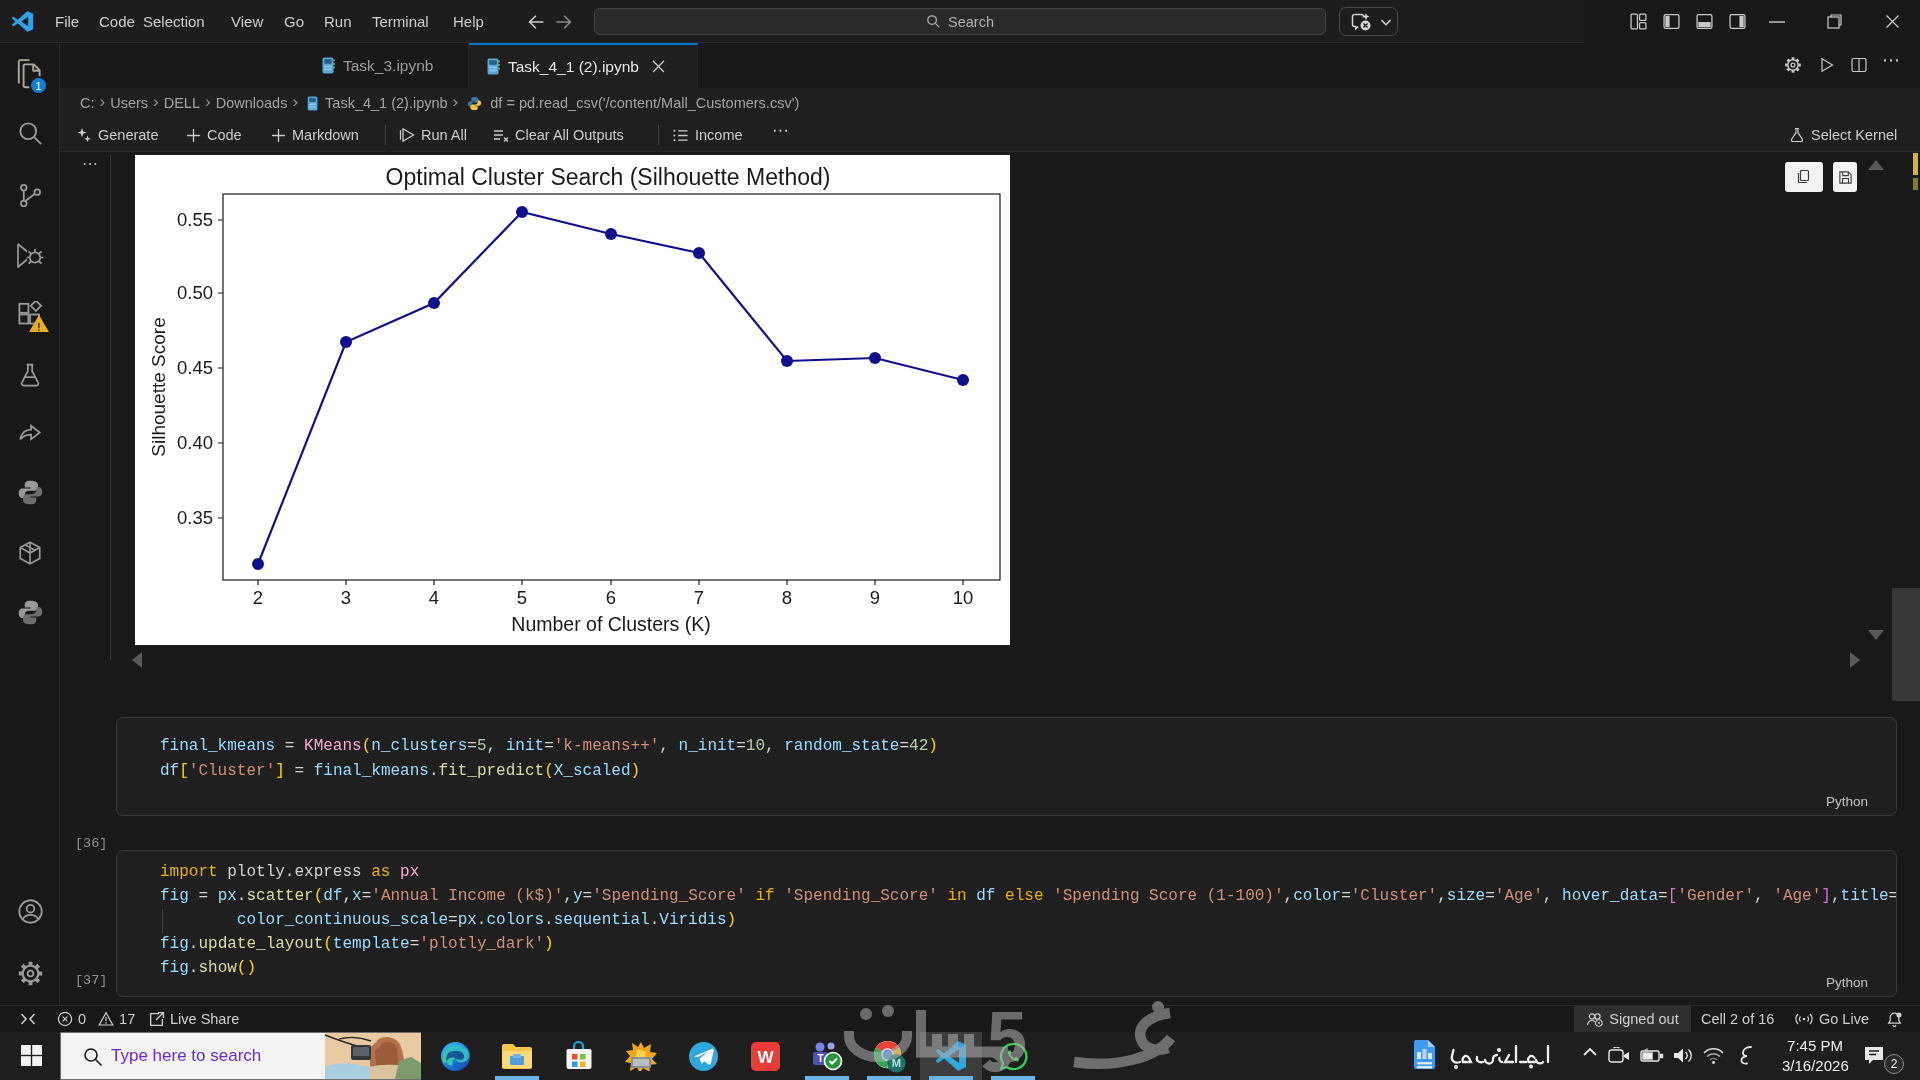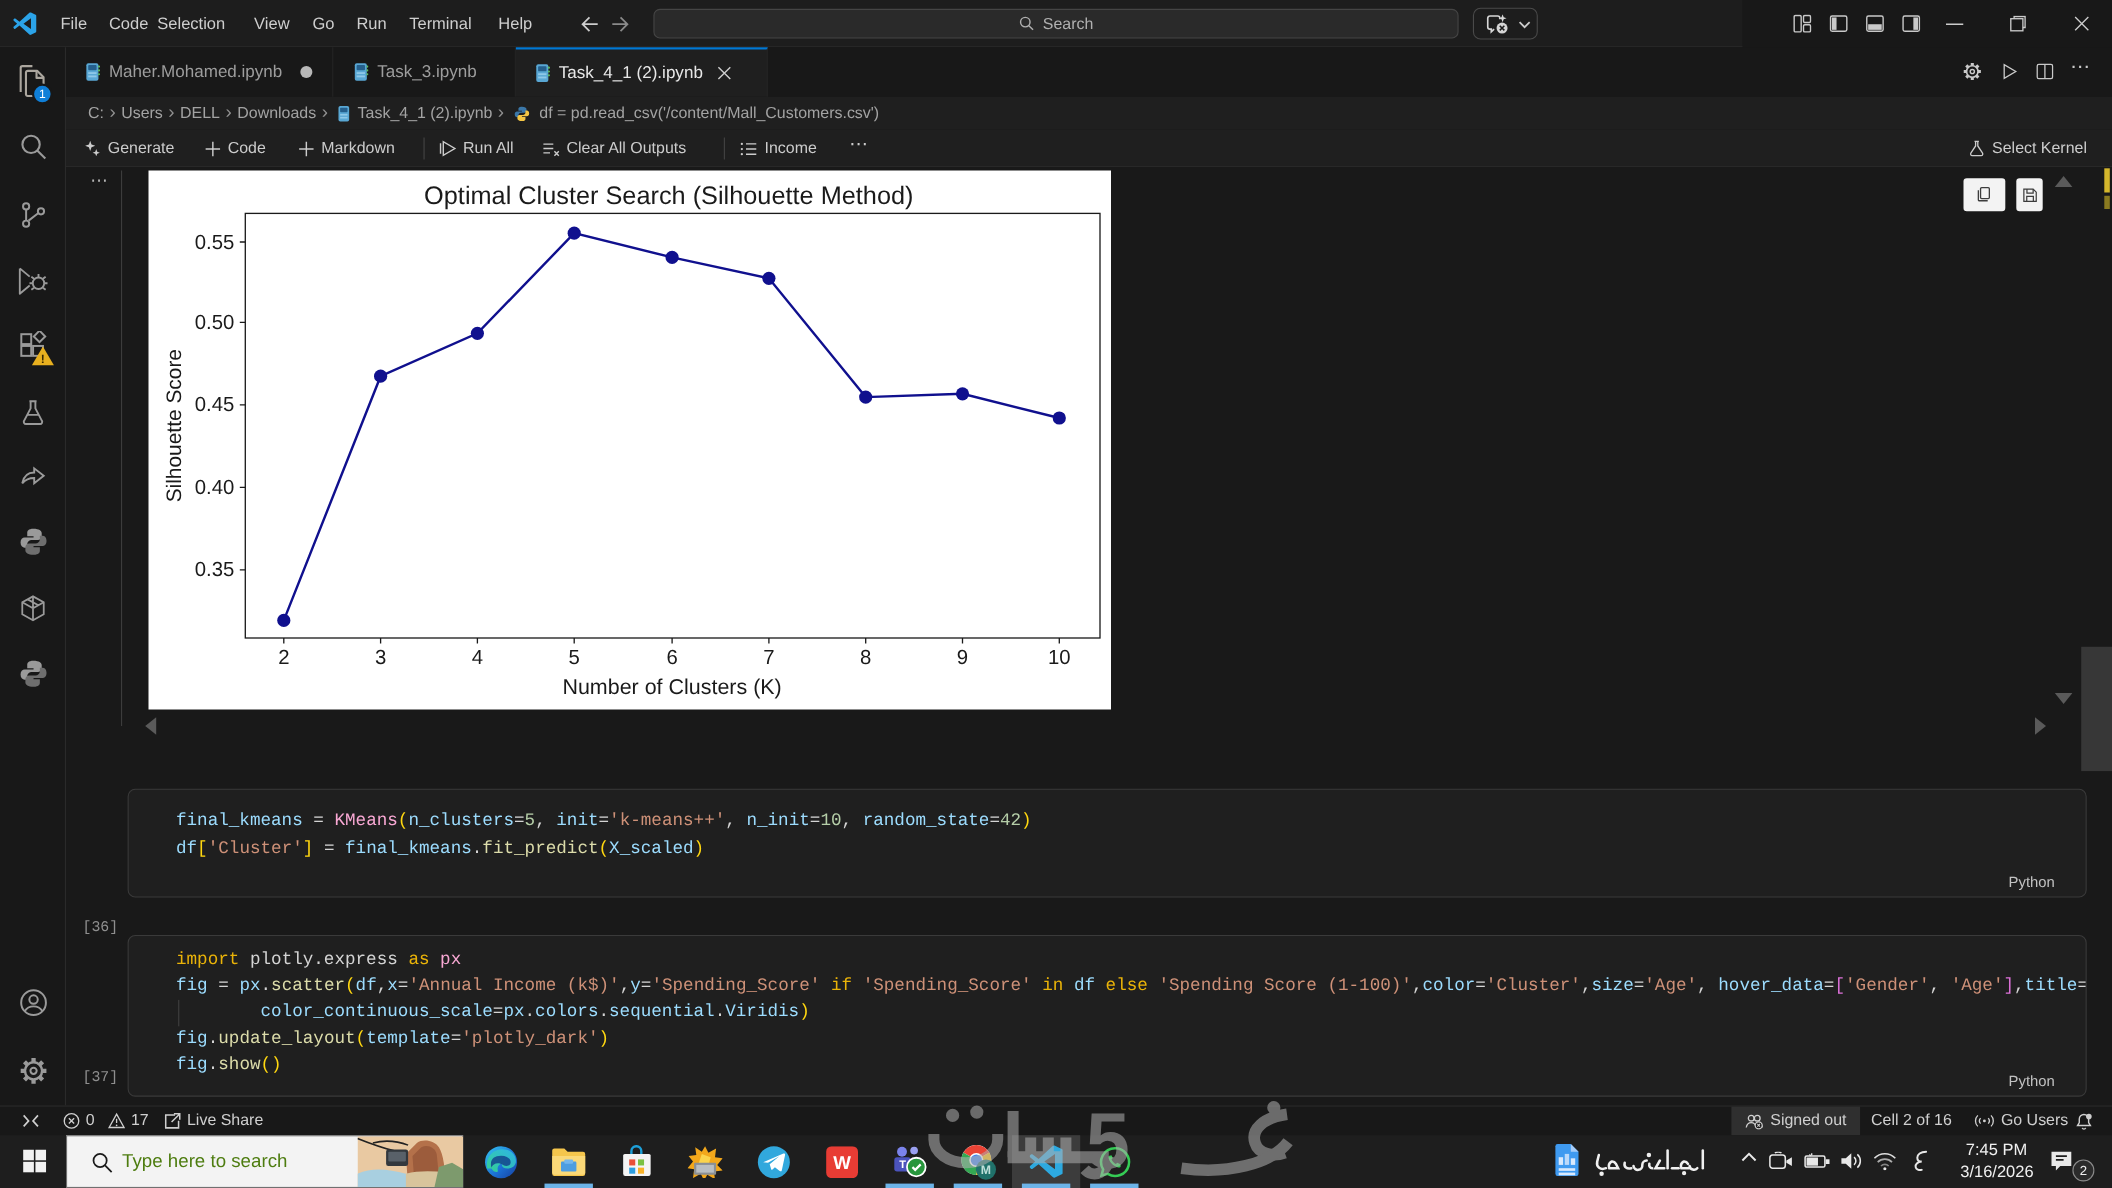--- a/index.html
+++ b/index.html
@@ -113,33 +113,20 @@
   <svg class="abs" style="left:1827px;top:14px" width="15" height="15" viewBox="0 0 15 15">
       <rect x="1" y="3" width="11" height="11" fill="none" stroke="#ccc" stroke-width="1.2"></rect>
       <path fill="none" stroke="#ccc" stroke-width="1.2" d="M4 3V1h10v10h-2"></path>
     </svg>
   <svg class="abs" style="left:1885px;top:14px" width="15" height="15" viewBox="0 0 15 15">
       <path stroke="#ccc" stroke-width="1.2" d="m1.5 1.5 12 12m0-12-12 12"></path>
     </svg>
 </div>
 
 <div id="tabbar">
-  <div class="tab" style="left:0;width:243px;">
-    <svg style="margin-left:18px" width="13" height="17" viewBox="0 0 13 17">
-        <rect x="0.5" y="0.5" width="11" height="16" rx="1.8" fill="#59a7d4"></rect>
-        <rect x="2.2" y="2.2" width="7.6" height="4.6" rx="0.8" fill="#255f8c"></rect>
-        <rect x="2.2" y="8.6" width="7.6" height="1.7" fill="#8ec8e8"></rect>
-        <rect x="2.2" y="11.6" width="7.6" height="1.7" fill="#8ec8e8"></rect>
-        <circle cx="12" cy="3.5" r="1" fill="#5dbb63"></circle>
-        <circle cx="12" cy="7" r="1" fill="#5dbb63"></circle>
-        <circle cx="12" cy="10.5" r="1" fill="#5dbb63"></circle>
-      </svg>
-    <span style="margin-left:8px">Maher.Mohamed.ipynb</span>
-    <span style="margin-left:16px;width:11px;height:11px;border-radius:50%;background:#b8b8b8;display:inline-block"></span>
-  </div>
   <div class="tab" style="left:244px;width:165px;">
     <svg style="margin-left:18px" width="13" height="17" viewBox="0 0 13 17">
         <rect x="0.5" y="0.5" width="11" height="16" rx="1.8" fill="#59a7d4"></rect>
         <rect x="2.2" y="2.2" width="7.6" height="4.6" rx="0.8" fill="#255f8c"></rect>
         <rect x="2.2" y="8.6" width="7.6" height="1.7" fill="#8ec8e8"></rect>
         <rect x="2.2" y="11.6" width="7.6" height="1.7" fill="#8ec8e8"></rect>
         <circle cx="12" cy="3.5" r="1" fill="#5dbb63"></circle>
         <circle cx="12" cy="7" r="1" fill="#5dbb63"></circle>
         <circle cx="12" cy="10.5" r="1" fill="#5dbb63"></circle>
       </svg>
@@ -498,21 +485,21 @@
   <div class="sitem" style="left:1701px">
       <span>Cell 2 of 16</span>
     </div>
   <div class="sitem" style="left:1794px">
     <svg width="20" height="14" viewBox="0 0 20 14">
         <g fill="none" stroke="#cfcfcf" stroke-width="1.2">
           <path d="M4 2a7 7 0 0 0 0 10M16 2a7 7 0 0 1 0 10M6.5 4.5a3.8 3.8 0 0 0 0 5M13.5 4.5a3.8 3.8 0 0 1 0 5"></path>
         </g>
         <circle cx="10" cy="7" r="1.3" fill="#cfcfcf"></circle>
       </svg>
-    <span>Go Users</span>
+    <span>Go Live</span>
   </div>
   <div class="sitem" style="left:1886px">
     <svg width="17" height="17" viewBox="0 0 16 16">
         <path fill="none" stroke="#cfcfcf" stroke-width="1.2" d="M8 2a4 4 0 0 0-4 4v3L2.5 11.5h11L12 9V6a4 4 0 0 0-4-4zM6.5 13.5a1.6 1.6 0 0 0 3 0"></path>
         <circle cx="12.2" cy="3.8" r="2.4" fill="#cfcfcf"></circle>
       </svg>
   </div>
 </div>
 
 <div id="taskbar">
@@ -524,21 +511,21 @@
         <rect x="0" y="11.2" width="9.8" height="9.8"></rect>
         <rect x="11.2" y="11.2" width="9.8" height="9.8"></rect>
       </g>
     </svg>
 
   <div class="abs" style="left:60px;top:0;width:361px;height:48px;background:#f3f3f3;border:1px solid #707070;">
     <svg class="abs" style="left:22px;top:14px" width="20" height="20" viewBox="0 0 20 20">
         <circle cx="8" cy="8" r="6" fill="none" stroke="#1a1a1a" stroke-width="1.6"></circle>
         <path d="m12.5 12.5 6 6" stroke="#1a1a1a" stroke-width="1.6"></path>
       </svg>
-    <div class="abs" style="left:50px;top:13px;color:#4d7c0f;font-size:17px;">Type here to search</div>
+    <div class="abs" style="left:50px;top:13px;color:#6d28d9;font-size:17px;">Type here to search</div>
 
     <svg class="abs" style="left:264px;top:0px" width="96" height="46" viewBox="0 0 96 46">
       <rect width="96" height="46" fill="#e9c9a2"></rect>
       <path d="M54 6 C60 2 70 4 74 10 C78 16 80 30 80 46 H46 L44 16 Z" fill="#b4714a"></path>
       <path d="M58 10 C64 7 70 10 72 16 L75 46 H52 L50 18 Z" fill="#9c5c3c"></path>
       <path d="M0 34 C14 28 28 30 44 34 L96 38 V46 H0 Z" fill="#a8cfe0"></path>
       <path d="M44 34 C60 30 80 32 96 36 V46 H44 Z" fill="#d8c49c"></path>
       <path d="M74 28 l12 -4 10 6 V46 H70 Z" fill="#7d9a6d"></path>
       <path d="M0 2 Q20 10 36 14" stroke="#222" stroke-width="1.6" fill="none"></path>
       <rect x="26" y="12" width="20" height="15" rx="2" fill="#33383d"></rect>

